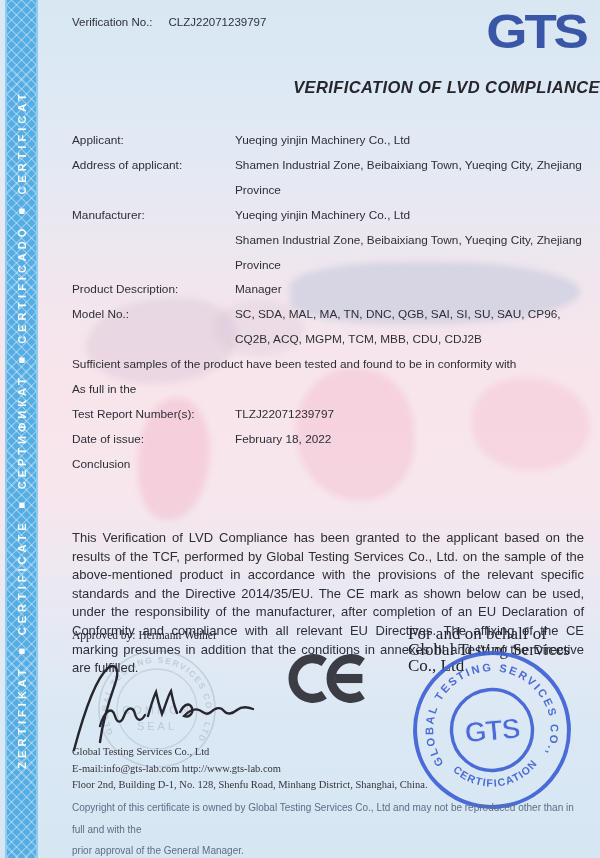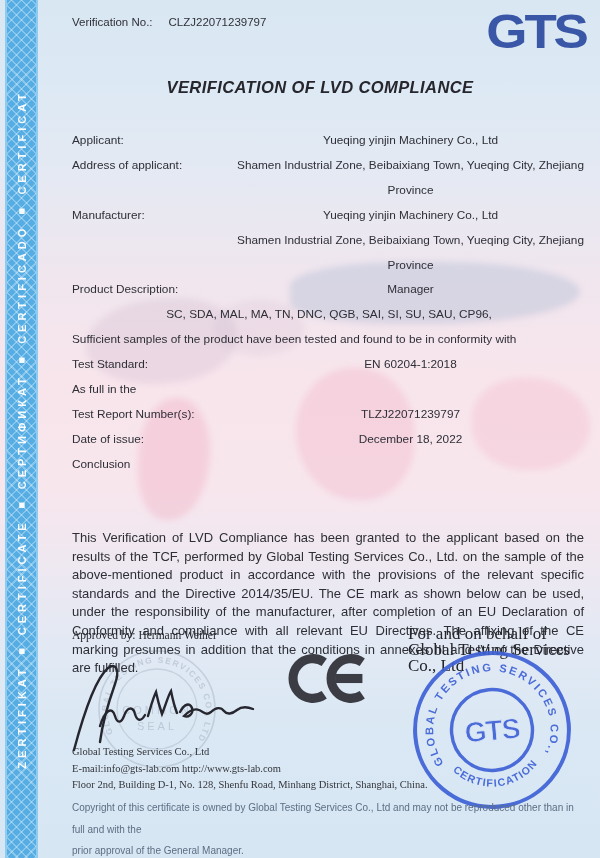--- a/index.html
+++ b/index.html
@@ -39,28 +39,28 @@
   }
   
   .verif-row{position:absolute;left:72px;top:16px;font-size:11.5px;color:#2f3038;z-index:2;}
   .verif-row .value{margin-left:16px;}
   .logo{
     position:absolute;right:14px;top:4px;z-index:2;
     font-size:50px;font-weight:700;letter-spacing:-3px;color:#3a57a7;
     transform:scale(1.06,.96);transform-origin:top right;
   }
   .title{
-    position:absolute;left:40px;right:0;top:78px;text-align:center;z-index:2;
+    position:absolute;left:40px;right:0;top:78px;text-align:right;z-index:2;
     font-size:16.5px;font-weight:700;font-style:italic;letter-spacing:.4px;color:#26262c;
   }
   
   .fields{position:absolute;left:72px;right:14px;top:128px;z-index:2;font-size:11.8px;color:#2e2f36;}
   .frow{display:flex;gap:20px;}
   .flabel{flex:none;width:143px;line-height:24.9px;}
-  .fvalue{flex:1;text-align:center;}
+  .fvalue{flex:1;}
   .fvalue div{line-height:24.9px;}
   .note{line-height:24.9px;}
   .conclusion-heading{line-height:24.9px;text-underline-offset:3px;}
   
   .para{
     position:absolute;left:72px;right:16px;top:529px;z-index:2;
     font-size:13px;line-height:18.6px;text-align:justify;color:#2e2f36;
   }
   
   .approved{position:absolute;left:72px;top:629px;z-index:4;font-family:"Liberation Serif",serif;font-size:11.5px;color:#24242a;text-align:center;}
@@ -118,42 +118,38 @@
         <div>Province</div>
       </div>
     </div>
     <div class="frow">
       <div class="flabel">Product Description:</div>
       <div class="fvalue">
           <div>Manager</div>
         </div>
     </div>
     <div class="frow">
+      <div class="flabel">Model No.:</div>
       <div class="fvalue">
         <div>SC, SDA, MAL, MA, TN, DNC, QGB, SAI, SI, SU, SAU, CP96,</div>
+        <div>CQ2B, ACQ, MGPM, TCM, MBB, CDU, CDJ2B</div>
       </div>
     </div>
     <div class="note">Sufficient samples of the product have been tested and found to be in conformity with</div>
-    <div class="frow">
-      <div class="flabel">Test Standard:</div>
-      <div class="fvalue">
-          <div>EN 60204-1:2018</div>
-        </div>
-    </div>
     <div class="note">As full in the</div>
     <div class="frow">
       <div class="flabel">Test Report Number(s):</div>
       <div class="fvalue">
           <div>TLZJ22071239797</div>
         </div>
     </div>
     <div class="frow">
       <div class="flabel">Date of issue:</div>
       <div class="fvalue">
-          <div>December 18, 2022</div>
+          <div>February 18, 2022</div>
         </div>
     </div>
     <div class="conclusion-heading">Conclusion</div>
   </div>
 
   <div class="para">This Verification of LVD Compliance has been granted to the applicant based on the results of the TCF, performed by Global Testing Services Co., Ltd. on the sample of the above-mentioned product in accordance with the provisions of the relevant specific standards and the Directive 2014/35/EU. The CE mark as shown below can be used, under the responsibility of the manufacturer, after completion of an EU Declaration of Conformity and compliance with all relevant EU Directives. The affixing of the CE marking presumes in addition that the conditions in annexes III and IV of the Directive are fulfilled.</div>
 
   <div class="approved">Approved by: Hermann Weiher</div>
   <div class="behalf">
     <div>For and on behalf of</div>

